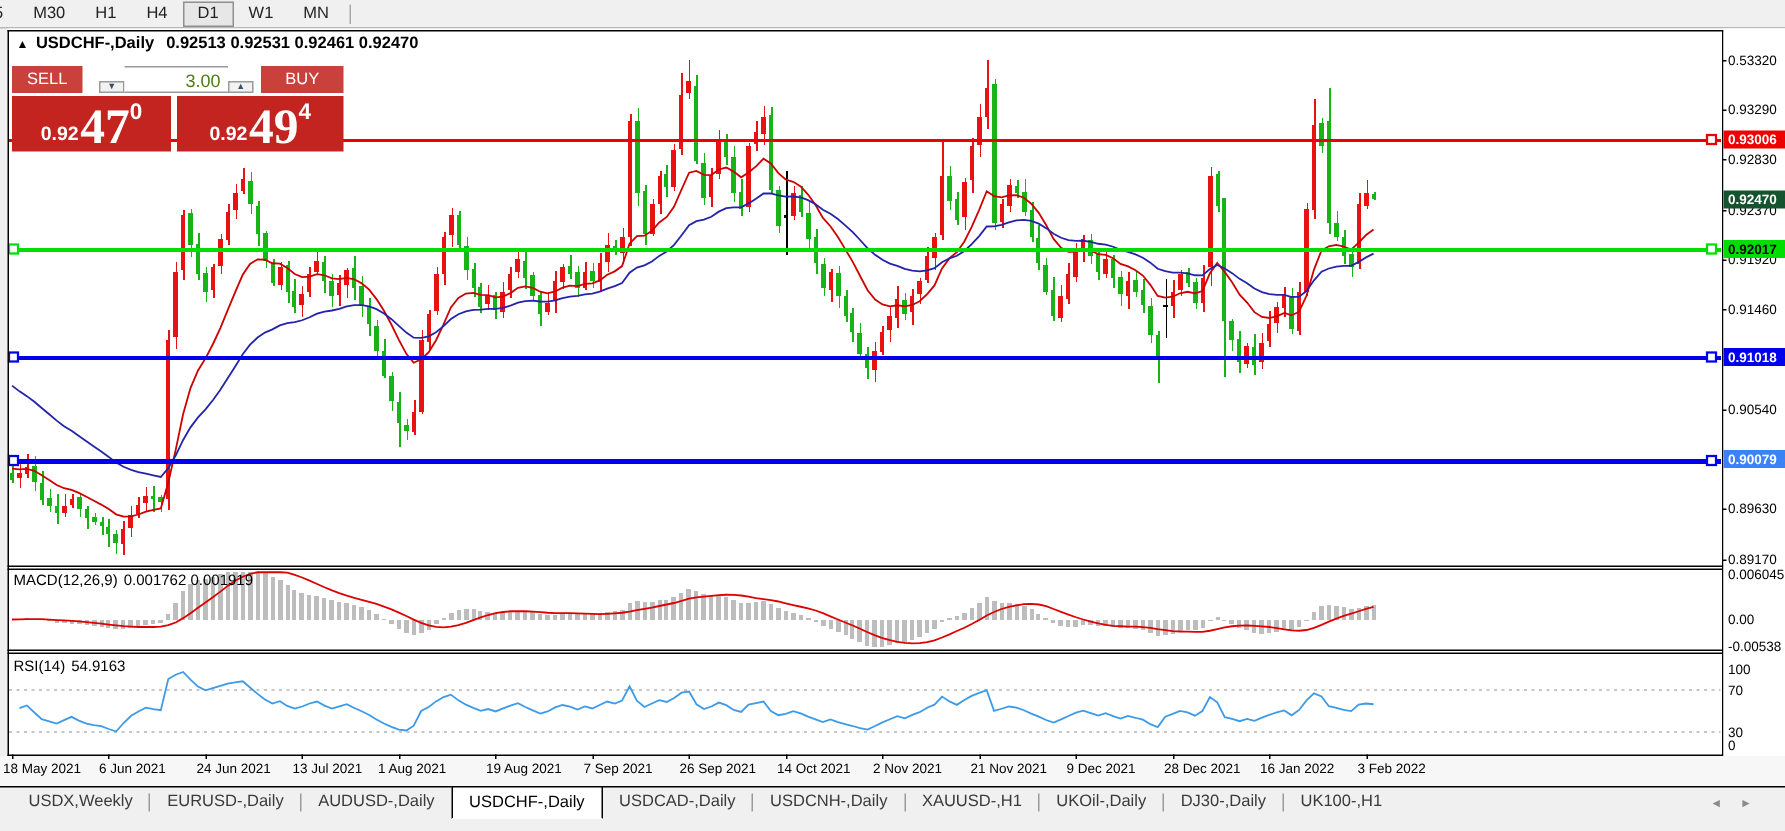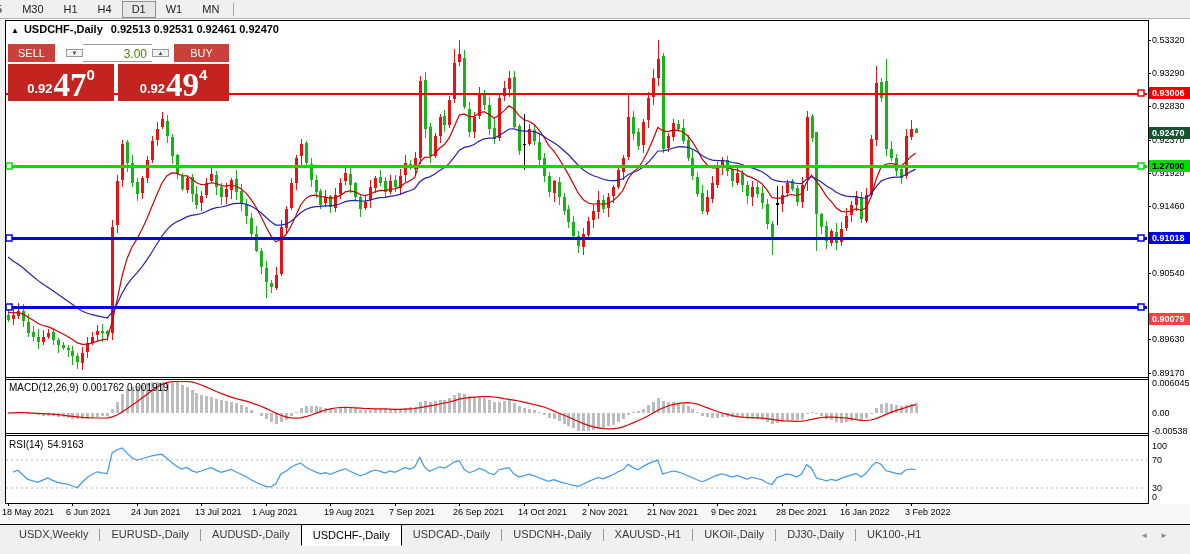--- a/index.html
+++ b/index.html
@@ -18,21 +18,21 @@
   .tf-divider{width:1px;height:13px;background:#aaa;margin:0 4px;}
   
   #chart-bg{position:absolute;left:5px;top:19px;width:1185px;height:485px;background:#fff;}
   .bline{position:absolute;background:#000;}
   svg{position:absolute;}
   #chart-title{position:absolute;left:11px;top:23px;font-size:11px;font-weight:bold;color:#000;white-space:nowrap;}
   #chart-title .arr{font-size:8px;margin-right:5px;}
   #chart-title .sym{margin-right:8px;}
   
   #trade-widget{position:absolute;left:8px;top:44px;width:221px;}
-  .tw-row1{display:flex;align-items:center;height:18px;}
+  .tw-row1{display:flex;align-items:flex-end;height:18px;}
   .tw-sell-btn,.tw-buy-btn{width:47px;border:none;background:#c9413a;color:#fff;font-size:11px;
     font-family:inherit;line-height:18px;text-align:center;padding:0;}
   .tw-buy-btn{width:55px;}
   .tw-sp1{width:11px;} .tw-sp2{width:5px;}
   .tw-spin{width:17px;border:1px solid #9a9a9a;background:#f2f2f2;color:#35506e;font-size:6px;
     padding:0;font-family:inherit;}
   .tw-vol{width:69px;background:#fff;border:1px solid #9a9a9a;border-left:none;border-right:none;
     font-size:12px;color:#4d7c0f;text-align:right;padding:2px 5px 0 0;box-sizing:border-box;}
   .tw-row2{display:flex;margin-top:2px;height:37px;}
   .tw-price{background:#c3241f;color:#fff;display:flex;align-items:flex-end;justify-content:center;
@@ -717,23 +717,23 @@
     <div class="ax-dash" style="top:187.1356673960617px"></div>
     <div class="ax-tick" style="top:182.1356673960617px">0.91460</div>
     <div class="ax-dash" style="top:254.17286652078815px"></div>
     <div class="ax-tick" style="top:249.17286652078815px">0.90540</div>
     <div class="ax-dash" style="top:320.4814004376372px"></div>
     <div class="ax-tick" style="top:315.4814004376372px">0.89630</div>
     <div class="ax-dash" style="top:354px"></div>
     <div class="ax-tick" style="top:349px">0.89170</div>
     <div class="ax-badge" style="top:68.48402625820583px;background:#ee0000;color:#ffffff">0.93006</div>
     <div class="ax-badge" style="top:107.54048140043804px;background:#14532d;color:#ffffff">0.92470</div>
-    <div class="ax-badge" style="top:140.54901531728652px;background:#00dd00;color:#000000">1.27000</div>
+    <div class="ax-badge" style="top:140.54901531728652px;background:#00dd00;color:#000000">0.92017</div>
     <div class="ax-badge" style="top:213.3426695842454px;background:#0000ee;color:#ffffff">0.91018</div>
-    <div class="ax-badge" style="top:294px;background:#ef4444;color:#ffffff">0.90079</div>
+    <div class="ax-badge" style="top:281px;background:#3b82f6;color:#ffffff">0.90079</div>
     <div class="ax-tick" style="top:359px">0.006045</div>
     <div class="ax-tick" style="top:389px">0.00</div>
     <div class="ax-tick" style="top:407px">-0.00538</div>
     <div class="ax-tick" style="top:422px">100</div>
     <div class="ax-tick" style="top:436px">70</div>
     <div class="ax-tick" style="top:464px">30</div>
     <div class="ax-tick" style="top:473px">0</div>
   </div>
 
 <div id="date-axis">

